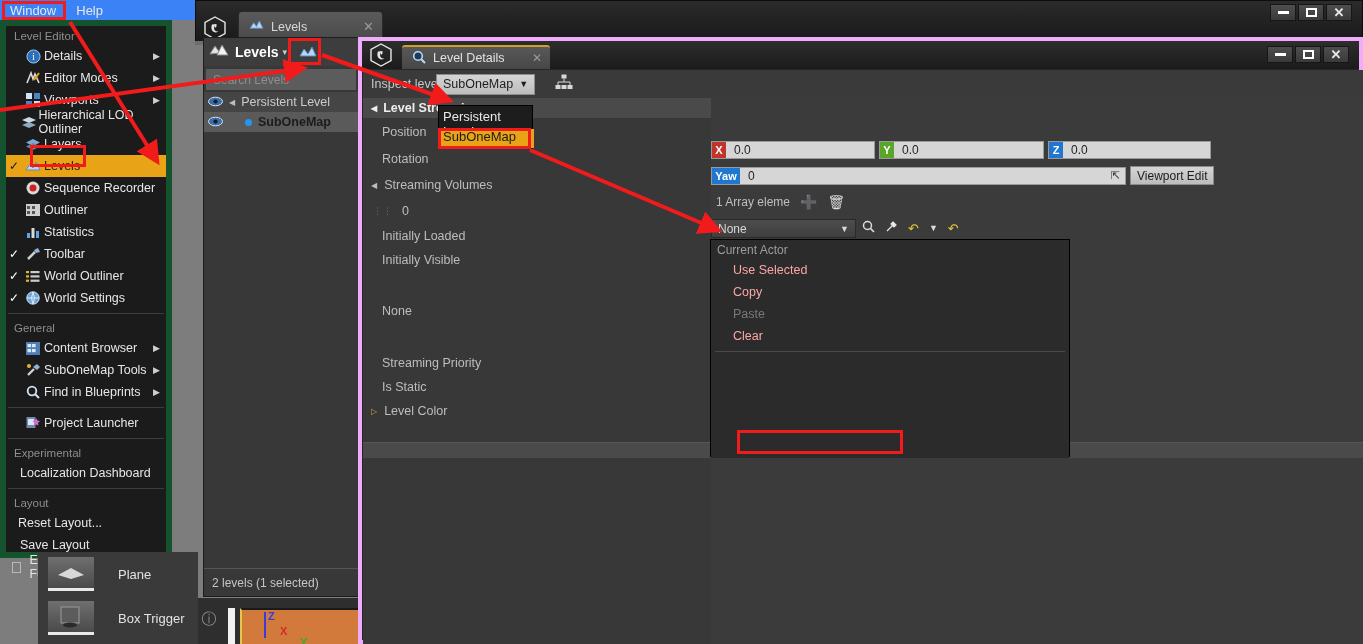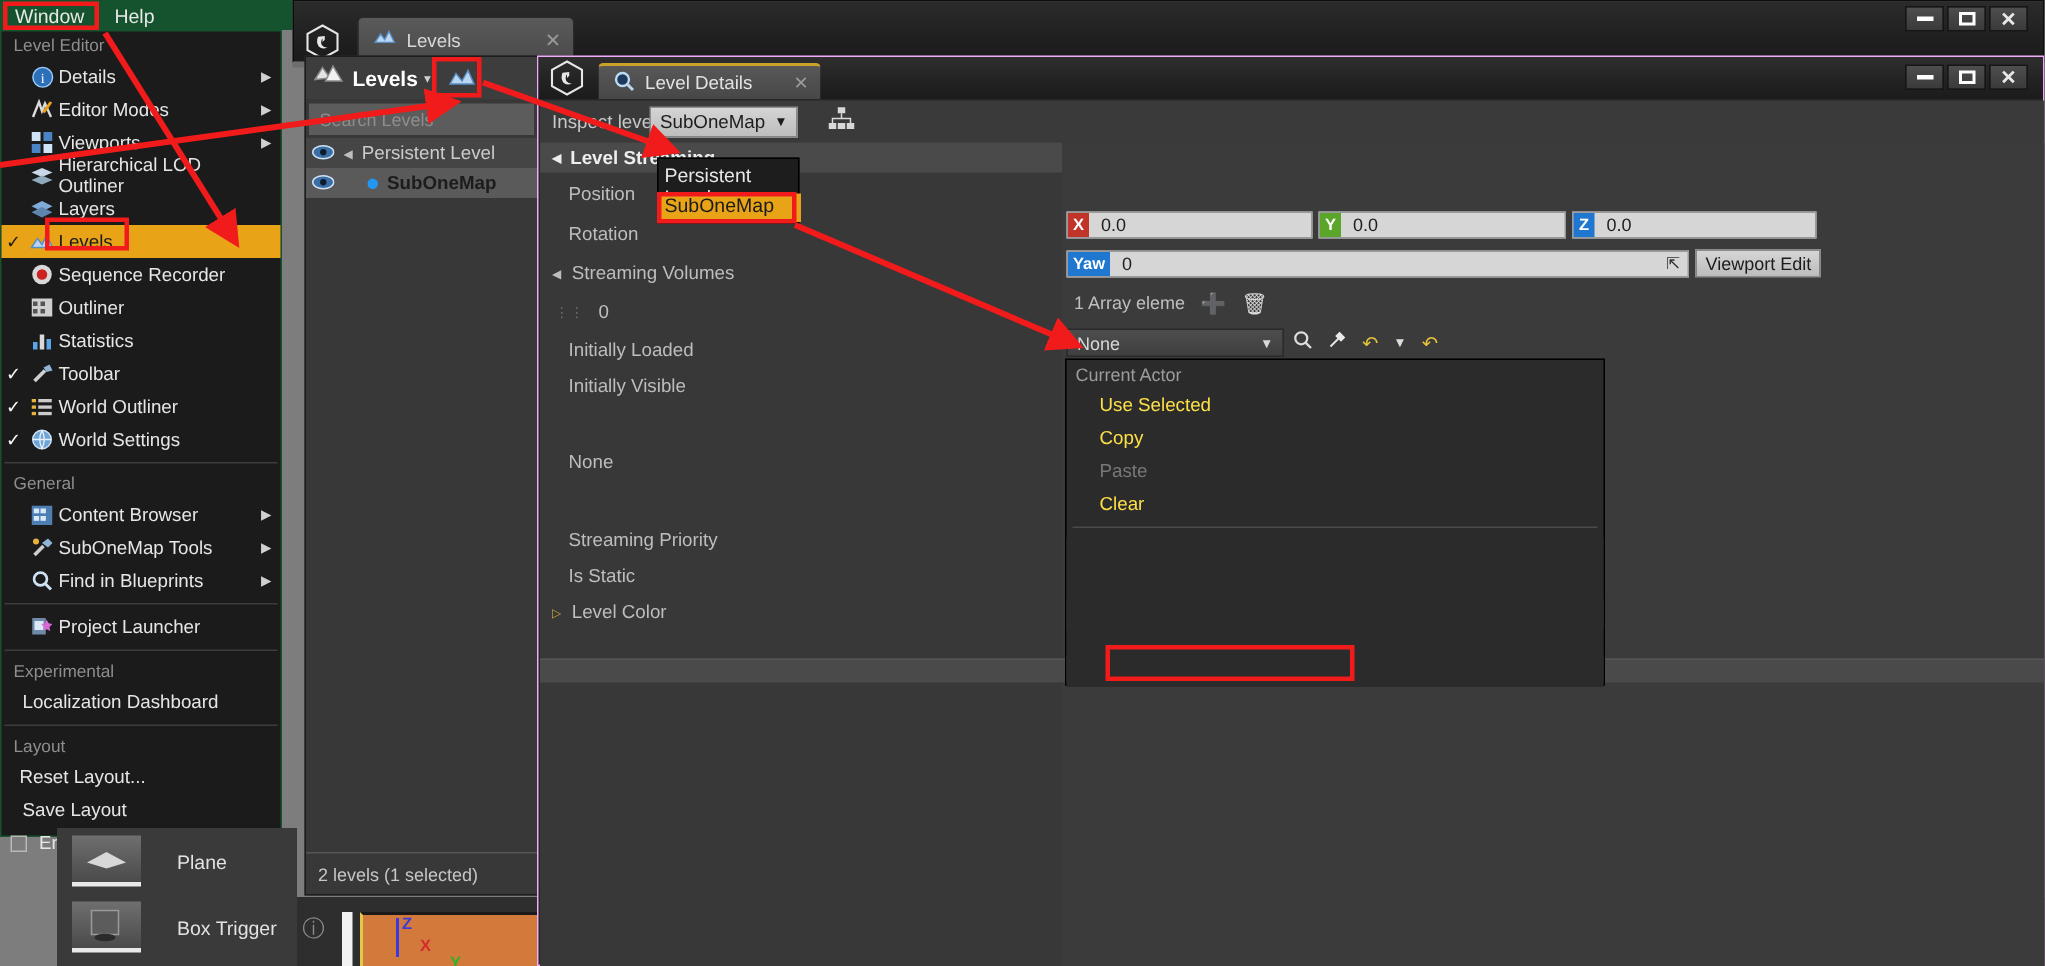--- a/index.html
+++ b/index.html
@@ -78,21 +78,21 @@
   .lv-status {
     position:absolute; left:0; bottom:0; width:100%; height:28px;
     border-top:1px solid #555;
     display:flex; align-items:center; padding-left:8px;
     color:#c6c6c6; font-size:12px; background:#383838;
   }
 
   
   #win2 {
     left:358px; top:37px; width:1005px; height:607px;
-    background:#262626; border:1px solid #f0abfc;
+    background:#262626; border:4px solid #f0abfc;
   }
   #win2-titlebar {
     height:28px; width:100%;
     background:linear-gradient(180deg,#2e2e2e 0%,#232323 55%,#1b1b1b 100%);
     display:flex; align-items:center; padding-left:6px;
   }
   #win2-tabstrip { display:flex; align-items:flex-end; height:28px; margin-left:8px; }
   .tab2 {
     height:24px; min-width:148px; display:flex; align-items:center; gap:7px;
     padding:0 8px 0 10px;
@@ -171,21 +171,21 @@
   }
   .objcombo .cb-arrow{margin-left:auto;font-size:9px;}
 
   
   #assetpicker {
     position:absolute; left:710px; top:239px; width:360px; height:218px;
     background:#2b2b2b; border:1px solid #000;
   }
   #assetpicker .sec-label { color:#9c9c9c; font-size:12px; padding:3px 0 2px 6px; }
   .ap-item { height:22px; display:flex; align-items:center; padding-left:22px;
-             color:#fde047; font-size:12.5px; }
+             color:#fca5a5; font-size:12.5px; }
   .ap-item.disabled { color:#787878; }
   .ap-sep { height:1px; background:#4a4a4a; margin:4px 4px; }
   .ap-search {
     margin:0 6px; height:20px; background:#d9d9d9; border:1px solid #8d8d8d;
     display:flex;align-items:center;padding:0 6px; color:#777; font-size:12px;
   }
   .ap-cols { display:flex; height:20px; align-items:center;
              background:#343434; border-bottom:1px solid #1f1f1f;
              color:#cfcfcf; font-size:12.5px; margin-top:4px; }
   .ap-col-label{ width:245px; padding-left:8px; position:relative;}
@@ -195,26 +195,26 @@
   .ap-trow .lab { width:245px; display:flex; align-items:center; gap:5px;
                   color:#9f9f9f; }
   .ap-trow .typ { flex:1; color:#9a9a9a; }
   .ap-pane-bg { position:absolute; left:0; top:119px; width:100%; height:99px;
                 background:#2b2b2b; }
 
   
   .redbox { position:absolute; border:3px solid #f21b1b; pointer-events:none; }
 
   
-  #menubar { left:0; top:0; width:195px; height:20px; background:#14532d; }
+  #menubar { left:0; top:0; width:195px; height:20px; background:#3b82f6; }
   .menu-top { display:flex; align-items:center; height:20px; gap:0px; }
   .menu-top .mt { color:#e8e8e8; font-size:13px; padding:0 10px; }
   #windowmenu {
-    left:0; top:20px; width:188px; height:538px;
-    background:#1b1b1b; border:1px solid #14532d;
+    left:0; top:20px; width:172px; height:538px;
+    background:#1b1b1b; border:6px solid #14532d;
   }
   .mu-section { color:#8e8e8e; font-size:11.5px; padding:4px 0 3px 8px; }
   .mu-item {
     height:22px; display:flex; align-items:center;
     color:#e6e6e6; font-size:12.5px; padding-right:6px;
   }
   .mu-check { width:16px; text-align:center; color:#fff; font-size:12px; }
   .mu-ico { width:22px; display:flex; align-items:center; justify-content:center; }
   .mu-arrow { margin-left:auto; color:#d0d0d0; font-size:9px; }
   .mu-item.hl { background:#e8a317; color:#1b1b1b; }

